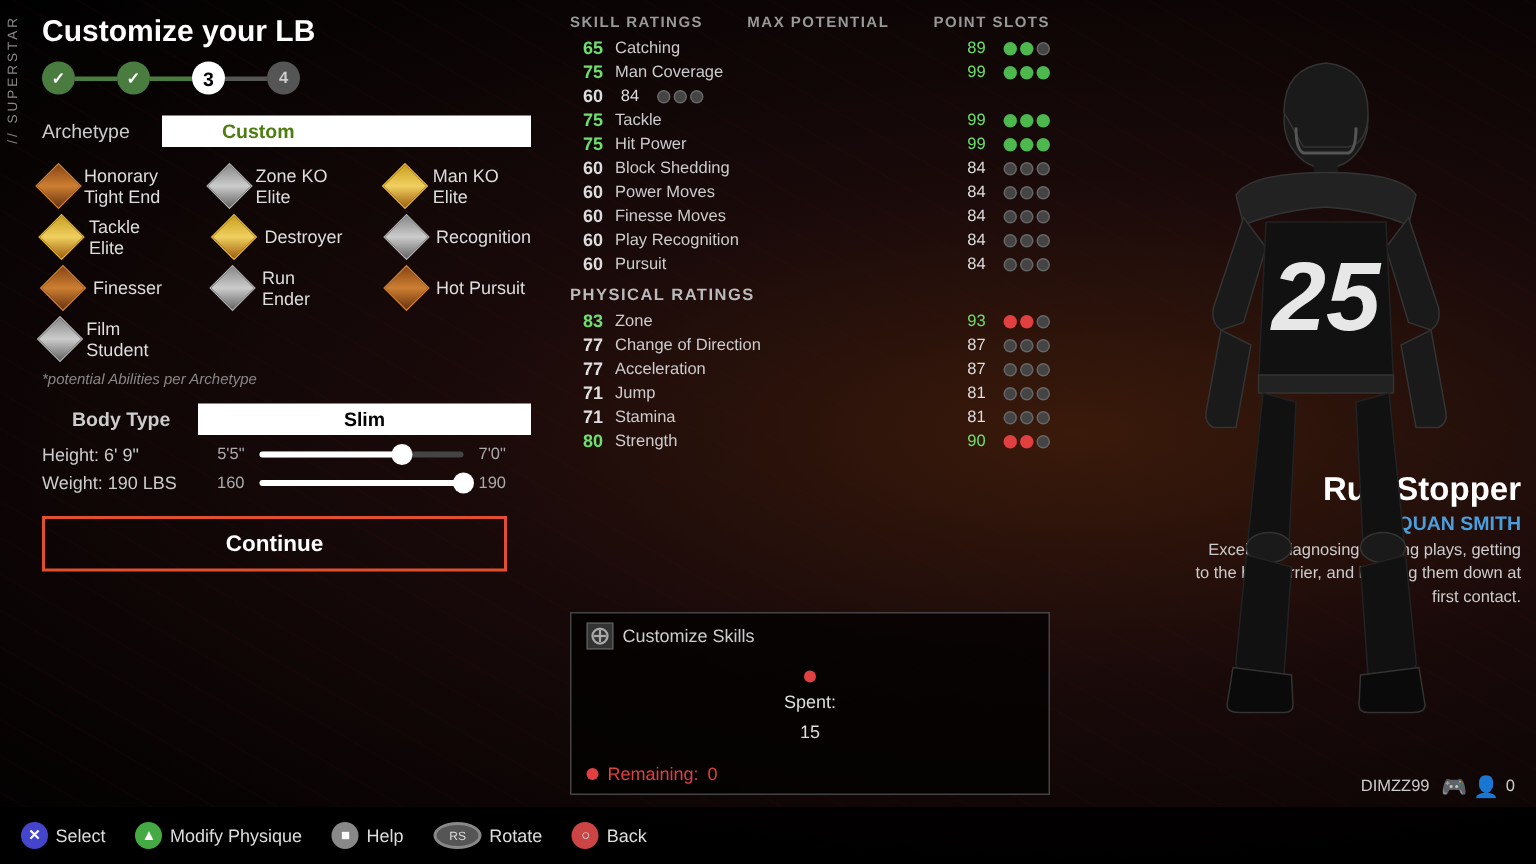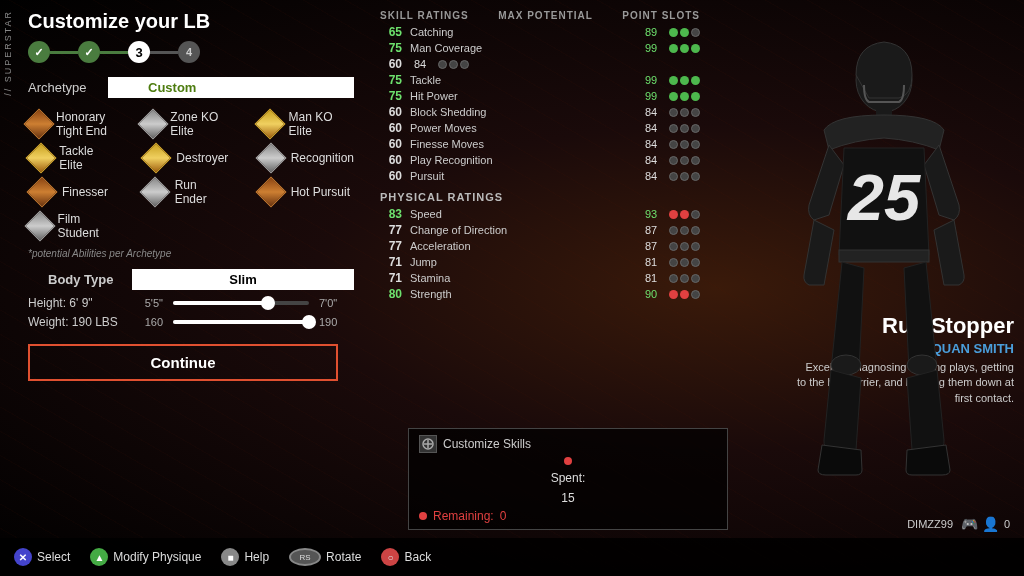--- a/index.html
+++ b/index.html
@@ -340,23 +340,22 @@
     .customize-bar {
       position: absolute;
       left: 380px;
       bottom: 46px;
       width: 320px;
       background: rgba(0,0,0,0.7);
       border: 1px solid #444;
       padding: 6px 10px;
       display: flex;
       flex-direction: column;
-      gap: 4px;
+      gap: 14px;
       z-index: 2;
-      margin-left: 28px;
     }
     .cust-row {
       display: flex;
       align-items: center;
       gap: 6px;
       font-size: 12px;
       color: #ccc;
     }
     .cust-icon {
       width: 18px;
@@ -718,21 +717,21 @@
       <div class="dot dot-empty"></div>
       <div class="dot dot-empty"></div>
       <div class="dot dot-empty"></div>
     </div>
   </div>
 
   <div class="physical-header">PHYSICAL RATINGS</div>
 
   <div class="skill-row">
     <span class="skill-val skill-val-green">83</span>
-    <span class="skill-name">Speed</span>
+    <span class="skill-name">Zone</span>
     <span class="skill-max">93</span>
     <div class="dots">
       <div class="dot dot-red"></div>
       <div class="dot dot-red"></div>
       <div class="dot dot-empty"></div>
     </div>
   </div>
 
   <div class="skill-row">
     <span class="skill-val skill-val-white">77</span>

